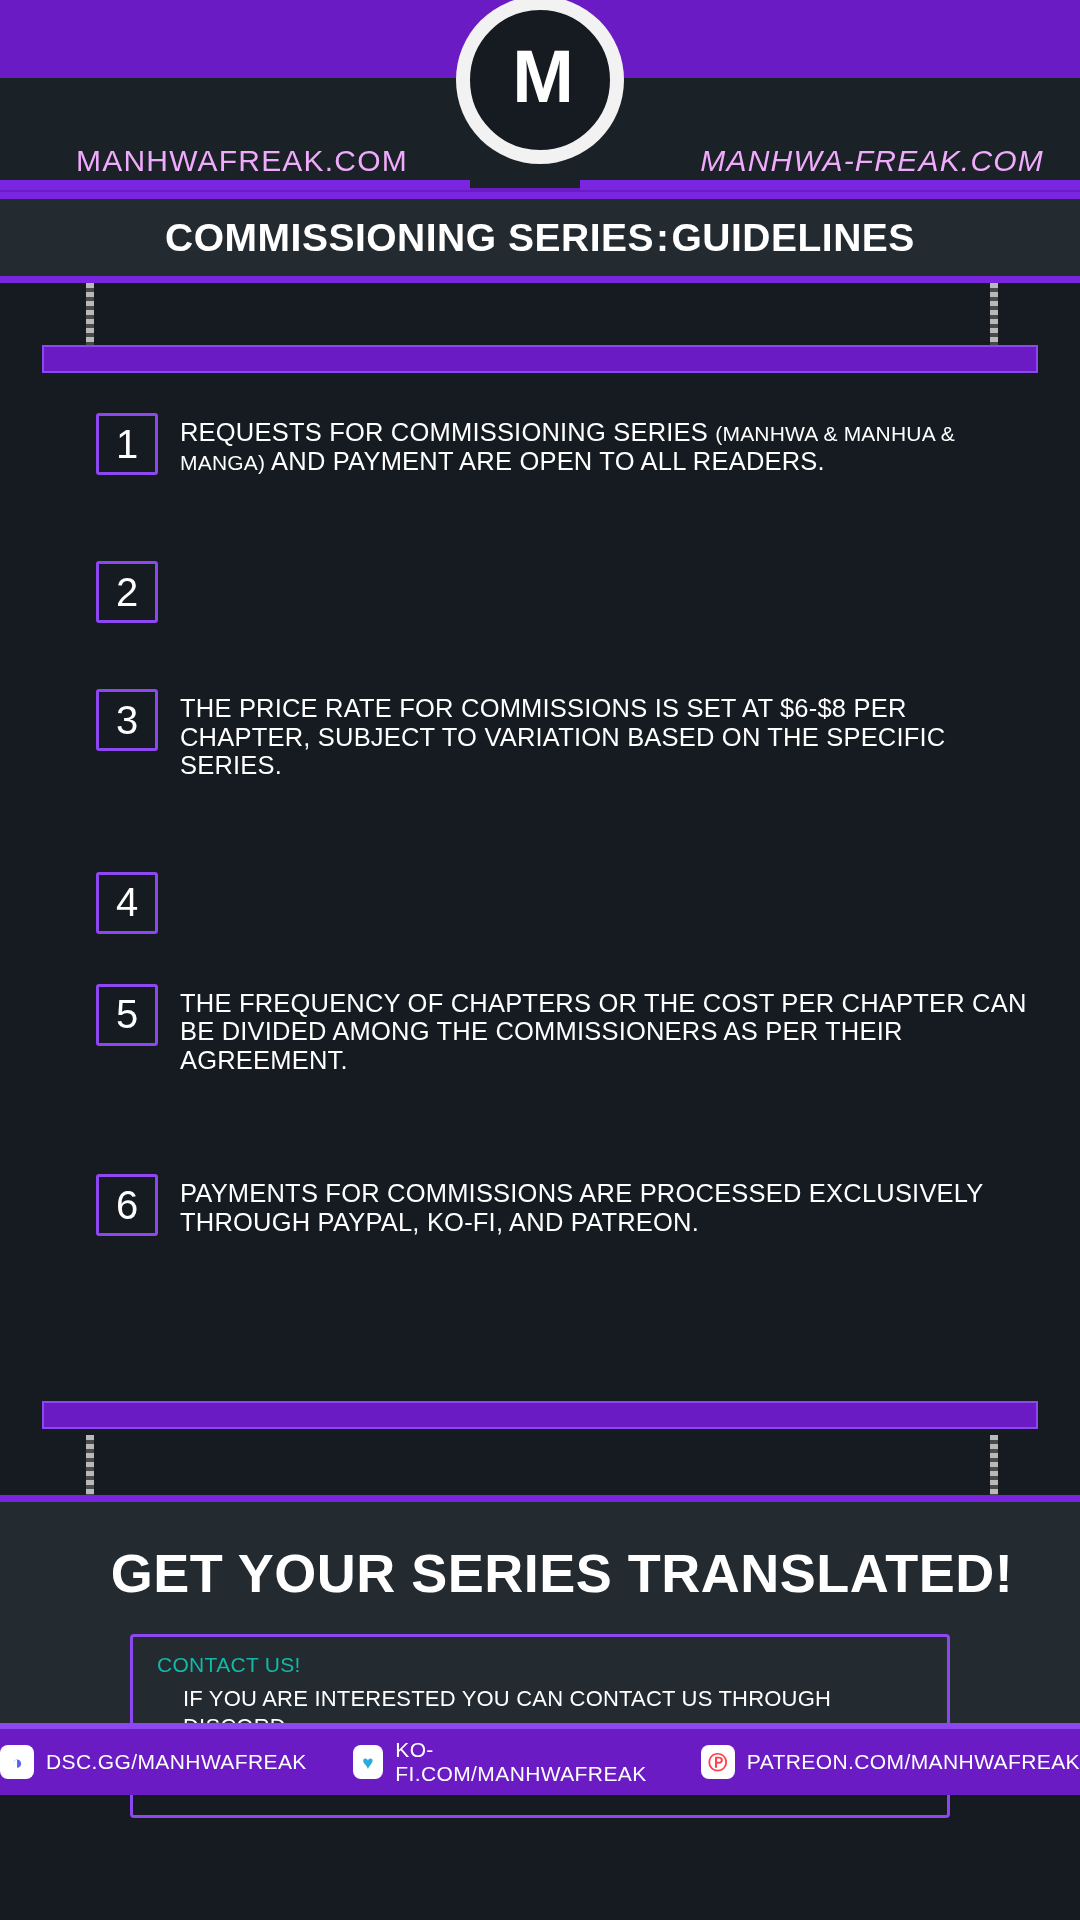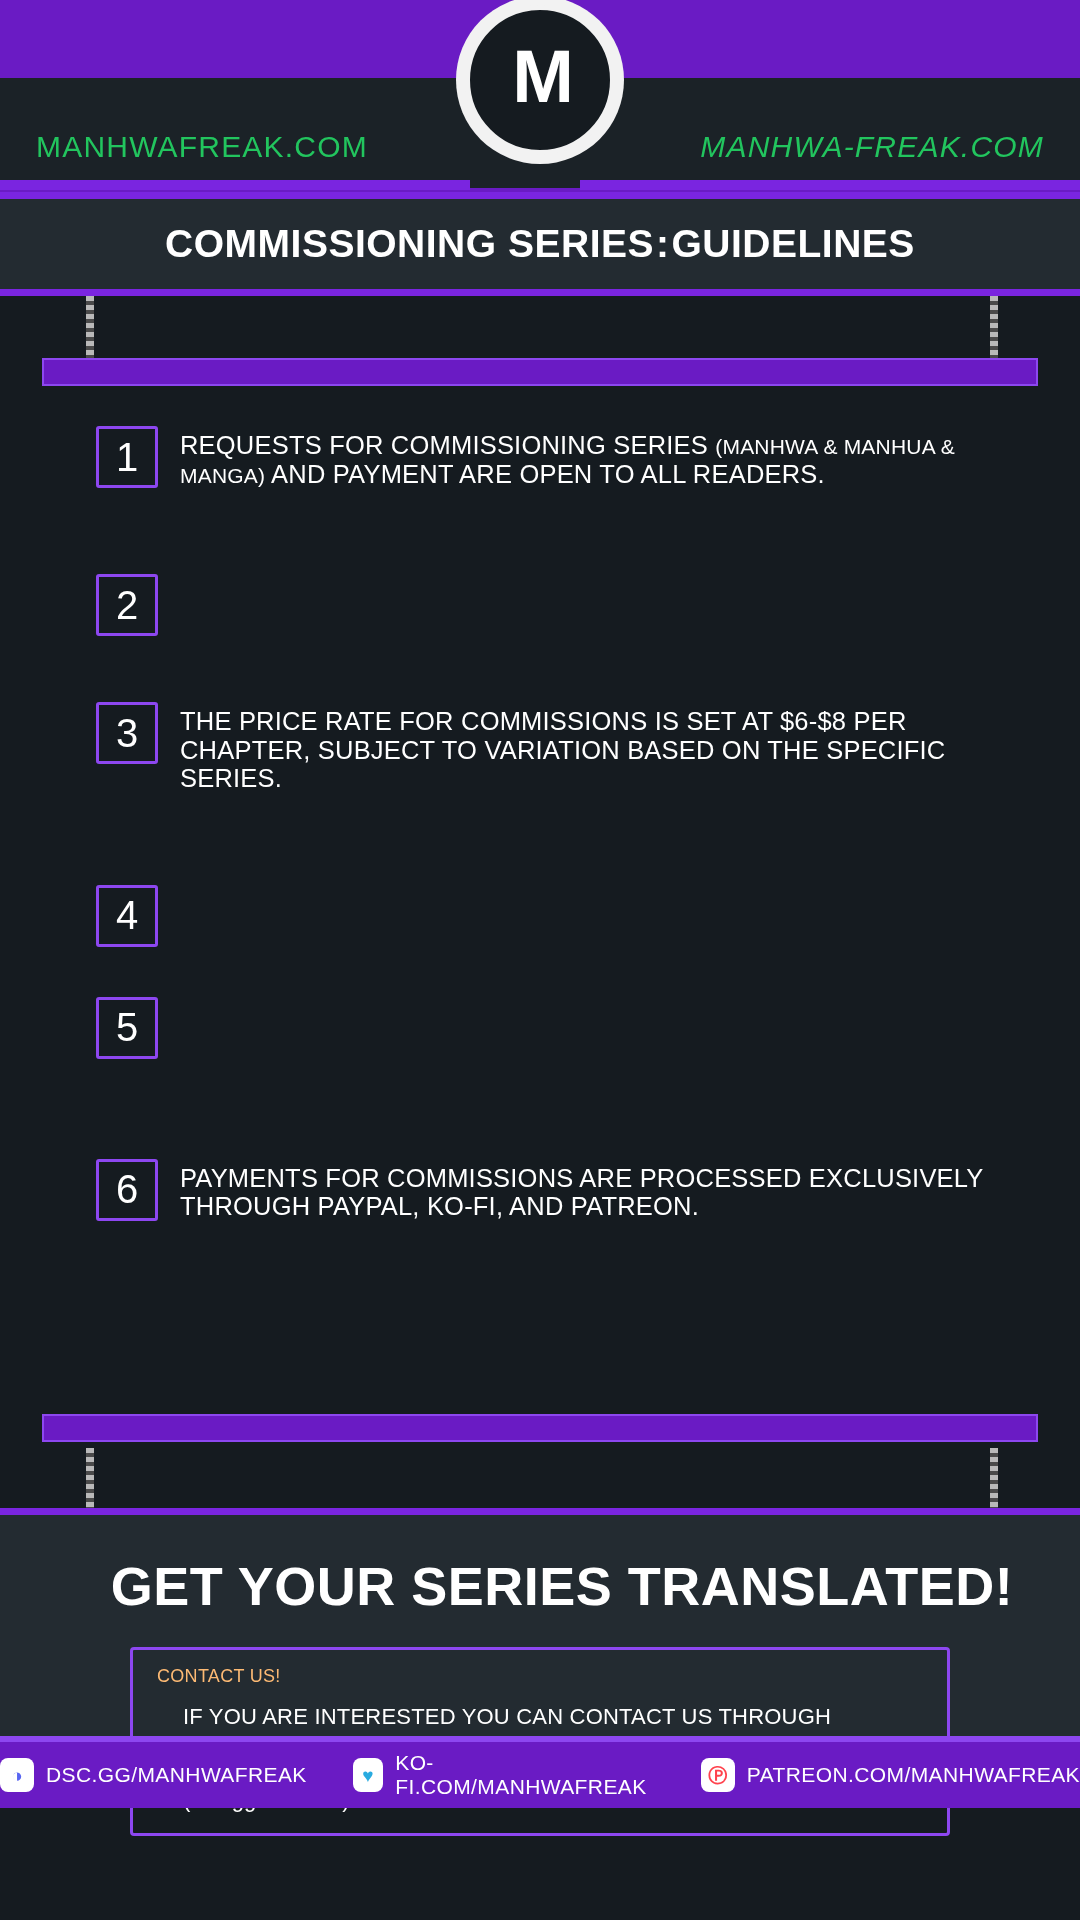--- a/index.html
+++ b/index.html
@@ -36,25 +36,26 @@
     left: 0; top: 180px; width: 470px; height: 10px;
     background: #7a25e0;
   }
   .header-line-right {
     position: absolute;
     right: 0; top: 180px; width: 500px; height: 10px;
     background: #7a25e0;
   }
   .domain-left, .domain-right {
     position: absolute;
-    top: 130px;
-    color: #22c55e;
+    top: 144px;
+    color: #f0abfc;
     font-size: 30px;
     letter-spacing: 1.2px;
     font-weight: 400;
+    margin-left: 40px;
   }
   .domain-left { left: 36px; }
   .domain-right { right: 36px; font-style: italic; }
 
   .logo-wrap {
     position: absolute;
     left: 50%;
     top: -4px;
     transform: translateX(-50%);
     width: 168px;
@@ -82,21 +83,21 @@
     font-size: 74px;
     font-weight: 700;
     letter-spacing: -6px;
     line-height: 1;
     transform: translateY(-3px);
   }
 
   
   .title-bar {
     position: relative;
-    height: 104px;
+    height: 91px;
     background: #232b31;
     border-top: 7px solid #7a25e0;
     border-bottom: 7px solid #7a25e0;
     display: flex;
     align-items: center;
     justify-content: center;
   }
   .title-bar h1 {
     color: #ffffff;
     font-size: 39px;
@@ -203,25 +204,25 @@
     margin-left: 44px;
   }
   .contact-box {
     margin: 30px auto 0;
     width: 820px;
     border: 3px solid #8d47f0;
     border-radius: 4px;
     padding: 16px 24px 20px 24px;
   }
   .contact-title {
-    color: #fdba74;
-    font-size: 18px;
+    color: #14b8a6;
+    font-size: 21px;
     font-weight: 500;
     letter-spacing: 0.3px;
-    margin-bottom: 16px;
+    margin-bottom: 8px;
   }
   .contact-lines {
     color: #ffffff;
     font-size: 22px;
     line-height: 1.25;
     letter-spacing: 0.2px;
     padding-left: 26px;
   }
 
   
@@ -313,20 +314,21 @@
         <div class="num">3</div>
         <div class="txt">THE PRICE RATE FOR COMMISSIONS IS SET AT $6-$8 PER CHAPTER, SUBJECT TO VARIATION BASED ON THE SPECIFIC SERIES.</div>
       </div>
 
       <div class="rule r4">
         <div class="num">4</div>
       </div>
 
       <div class="rule r5">
         <div class="num">5</div>
+        <div class="txt">THE FREQUENCY OF CHAPTERS OR THE COST PER CHAPTER CAN BE DIVIDED AMONG THE COMMISSIONERS AS PER THEIR AGREEMENT.</div>
       </div>
 
       <div class="rule r6">
         <div class="num">6</div>
         <div class="txt">PAYMENTS FOR COMMISSIONS ARE PROCESSED EXCLUSIVELY THROUGH PAYPAL, KO-FI, AND PATREON.</div>
       </div>
 
     </div>
   </div>
 

